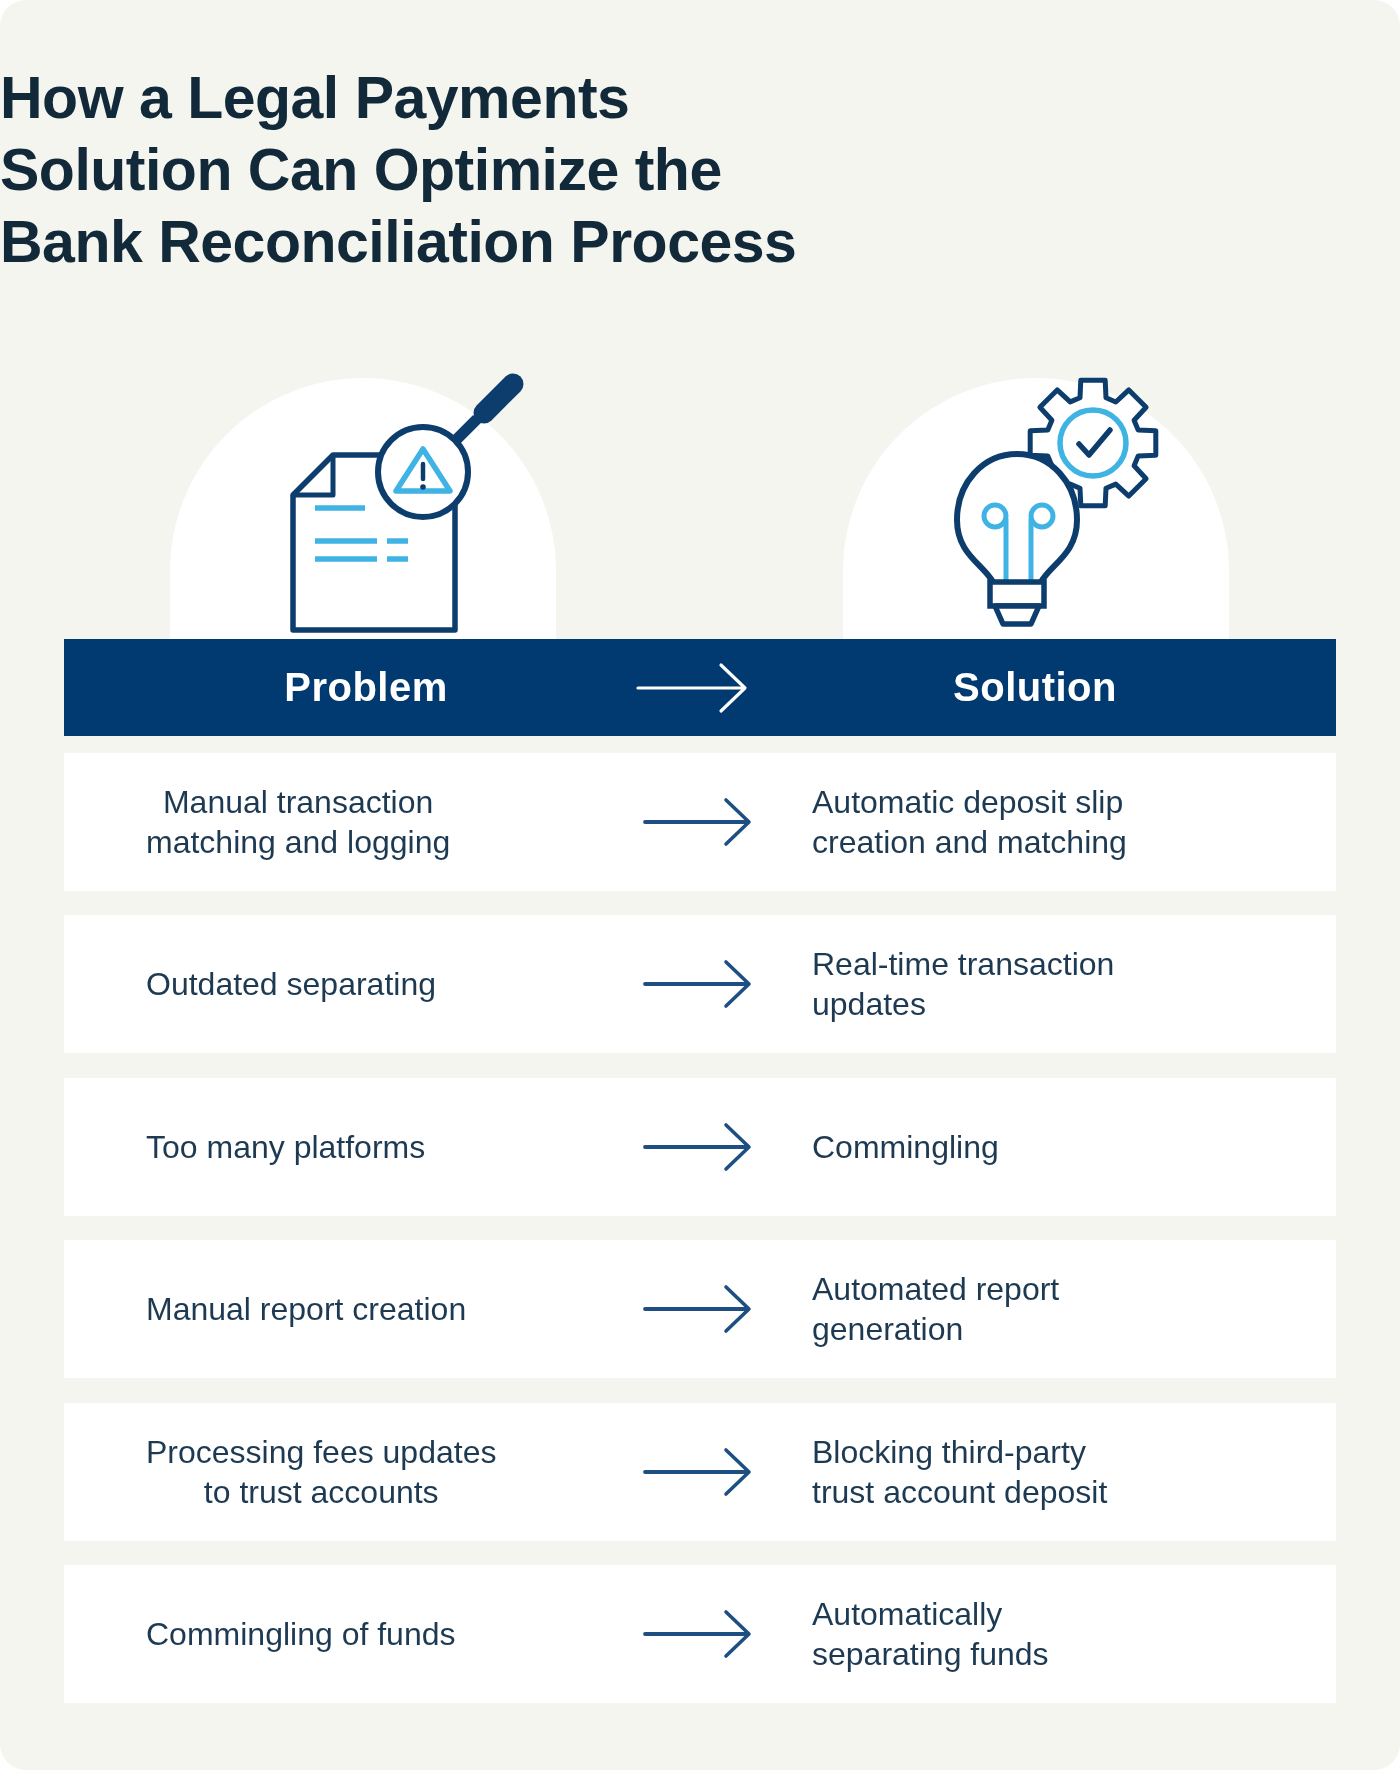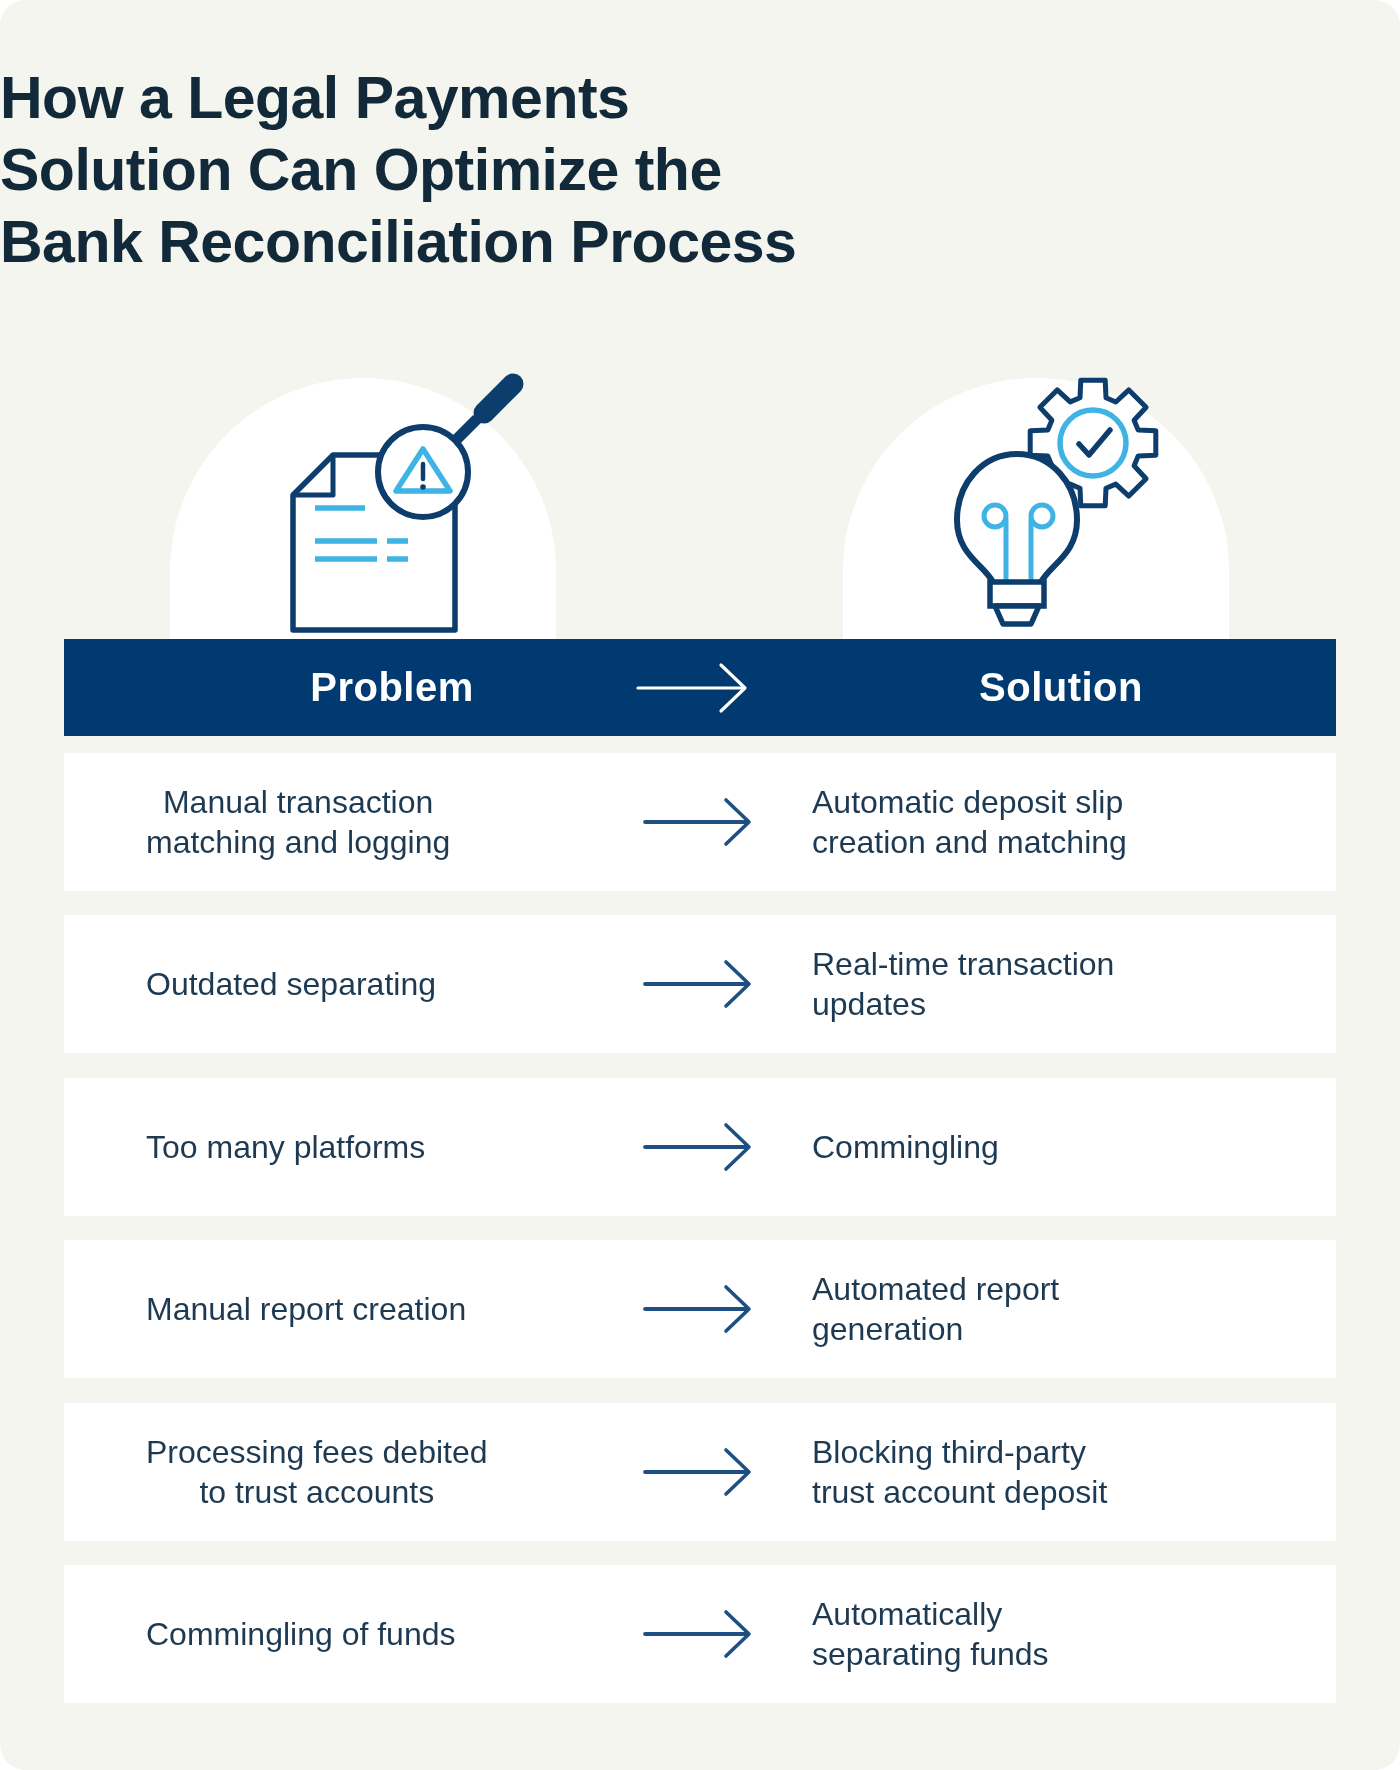--- a/index.html
+++ b/index.html
@@ -24,21 +24,21 @@
   .dome-right{left:843px;}
   .icon-svg{position:absolute;top:330px;width:386px;height:310px;}
   .icon-left{left:170px;}
   .icon-right{left:843px;}
   .headerbar{
     position:absolute;left:64px;top:639px;width:1272px;height:97px;
     background:#003a70;
   }
   .headerbar .hlabel{
     position:absolute;top:0;height:97px;display:flex;align-items:center;justify-content:center;
-    color:#ffffff;font-weight:700;font-size:40px;letter-spacing:0.5px;margin-left:26px;
+    color:#ffffff;font-weight:700;font-size:40px;letter-spacing:0.5px;
   }
   .hlabel-problem{left:0;width:604px;}
   .hlabel-solution{left:736px;width:470px;}
   .harrow{position:absolute;left:571px;top:17px;}
   .row{
     position:absolute;left:64px;width:1272px;height:138px;
     background:#ffffff;
   }
   .cell{
     position:absolute;top:0;height:138px;display:flex;align-items:center;
@@ -151,21 +151,21 @@
     <div class="cell cell-problem">Manual report creation</div>
     <svg class="rarrow" width="115" height="64" viewBox="0 0 115 64">
       <line x1="3" y1="32" x2="104" y2="32" stroke="#1d4f82" stroke-width="3.8" stroke-linecap="round"></line>
       <polyline points="84,10 107,32 84,54" fill="none" stroke="#1d4f82" stroke-width="3.6" stroke-linecap="round" stroke-linejoin="round"></polyline>
     </svg>
     <div class="cell cell-solution">Automated report
 generation</div>
   </div>
 
   <div class="row" style="top:1403px">
-    <div class="cell cell-problem">Processing fees debited
+    <div class="cell cell-problem">Processing fees updates
 to trust accounts</div>
     <svg class="rarrow" width="115" height="64" viewBox="0 0 115 64">
       <line x1="3" y1="32" x2="104" y2="32" stroke="#1d4f82" stroke-width="3.8" stroke-linecap="round"></line>
       <polyline points="84,10 107,32 84,54" fill="none" stroke="#1d4f82" stroke-width="3.6" stroke-linecap="round" stroke-linejoin="round"></polyline>
     </svg>
     <div class="cell cell-solution">Blocking third-party
 trust account deposit</div>
   </div>
 
   <div class="row" style="top:1565px">

